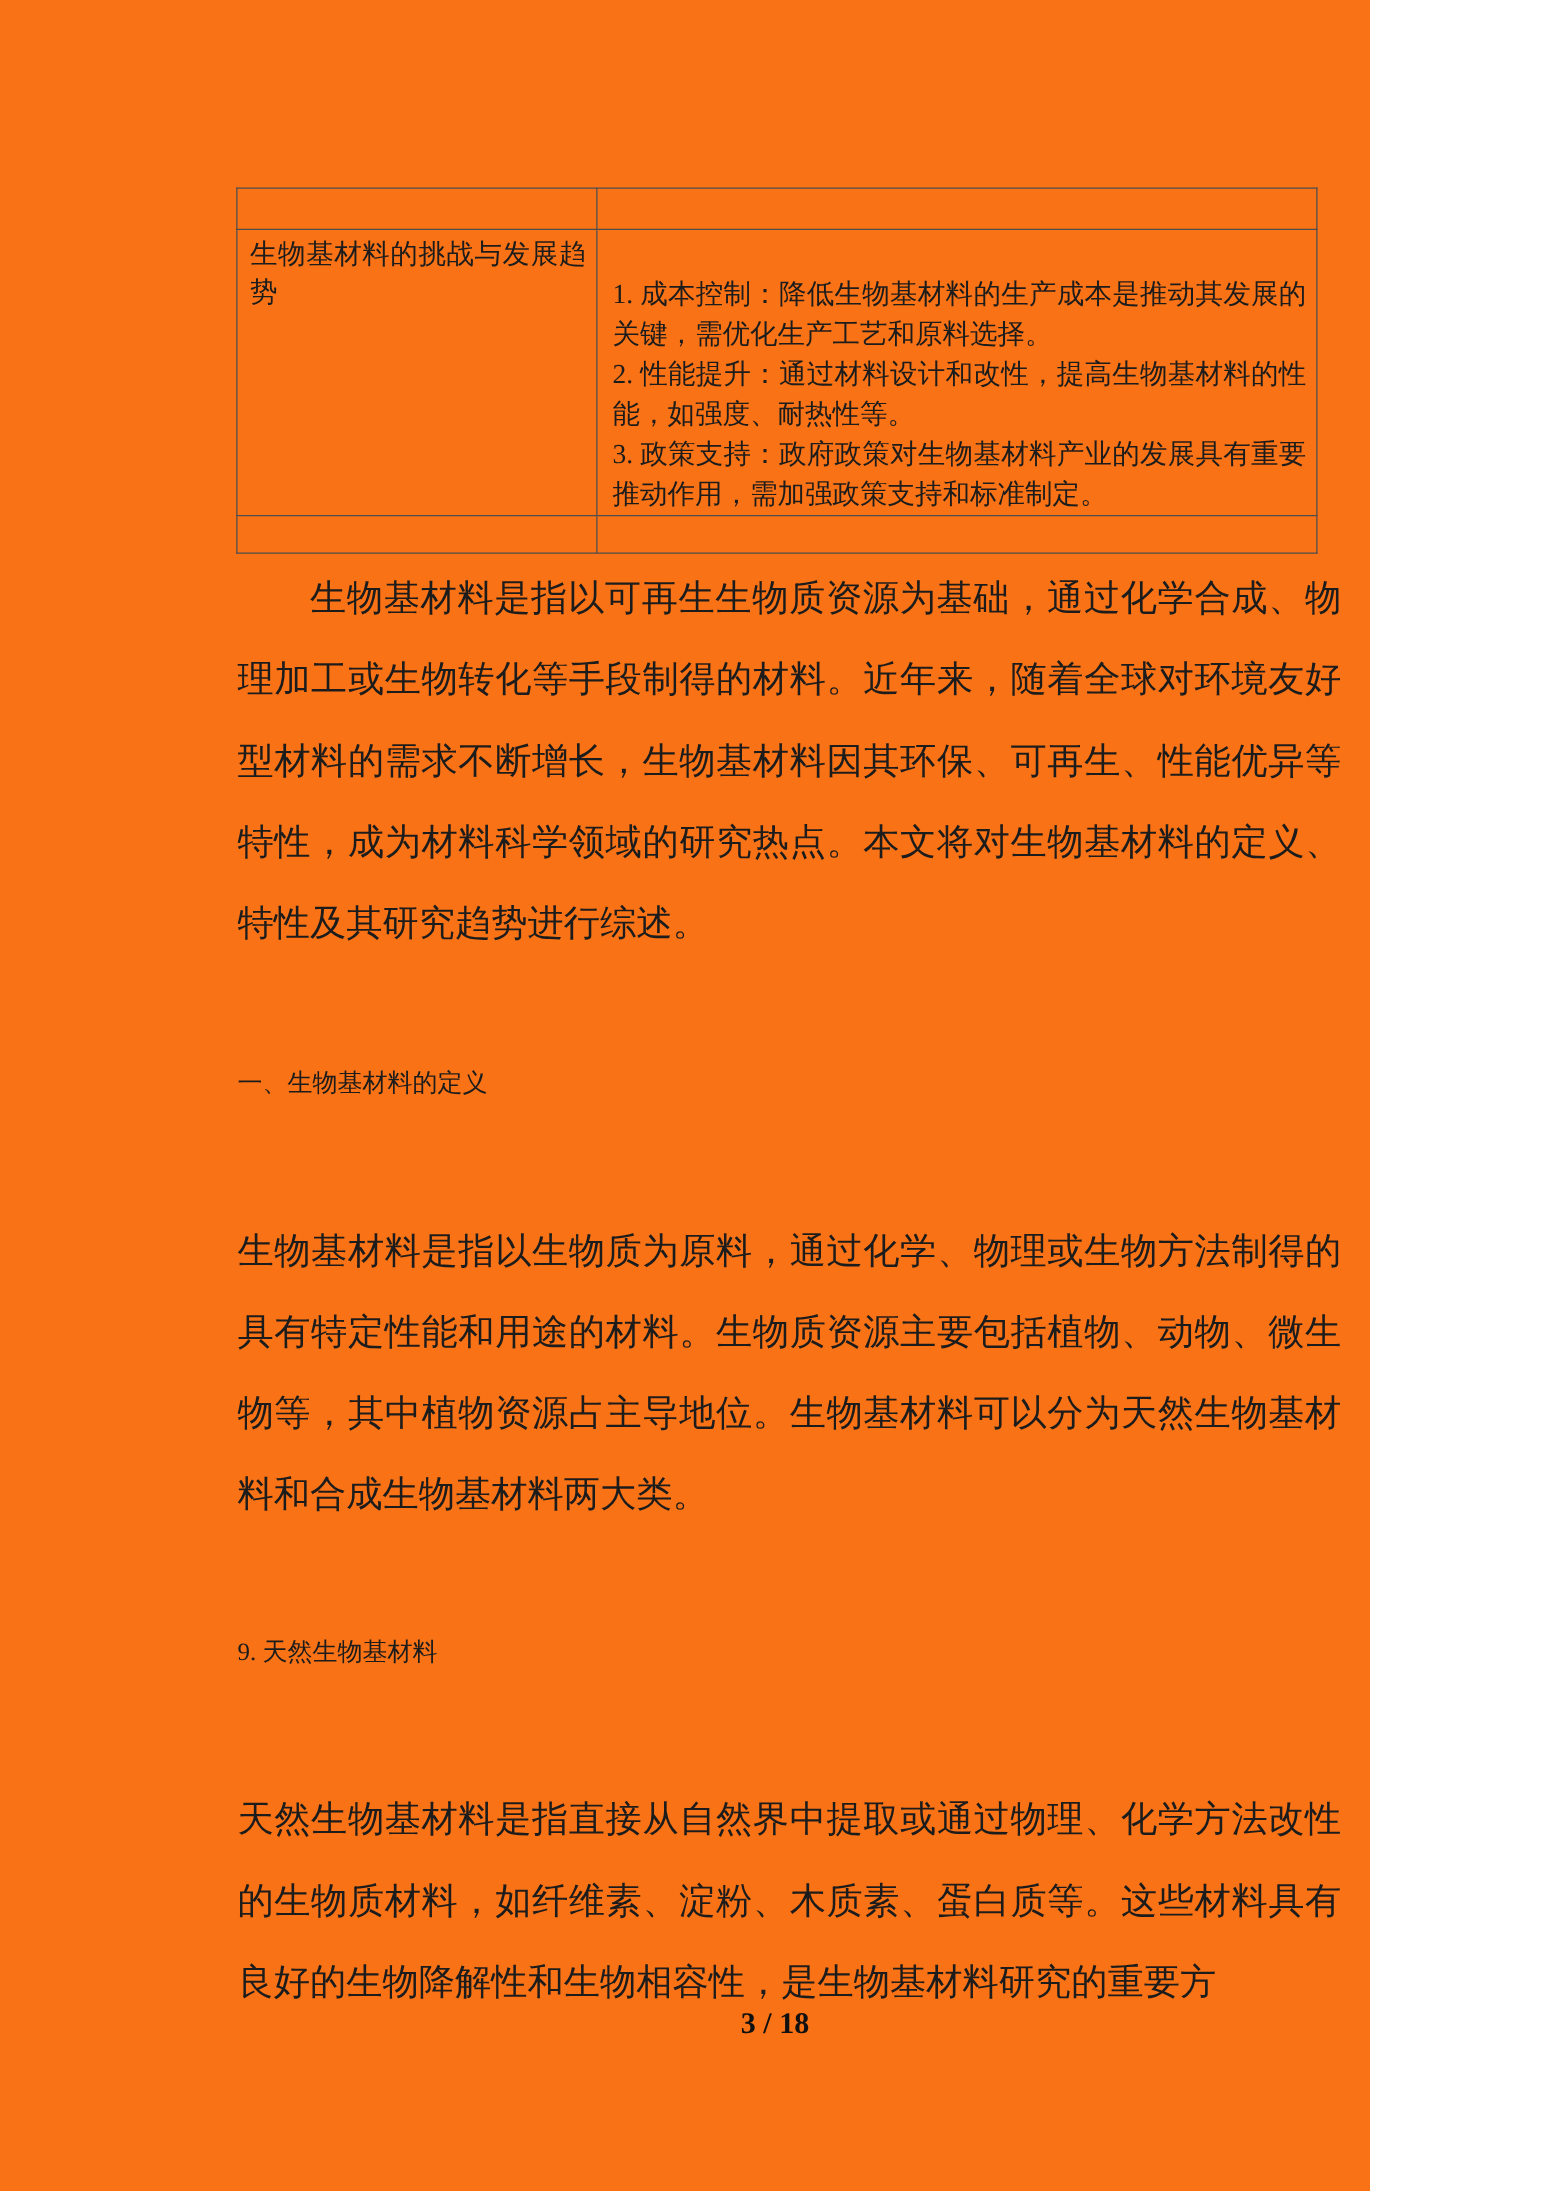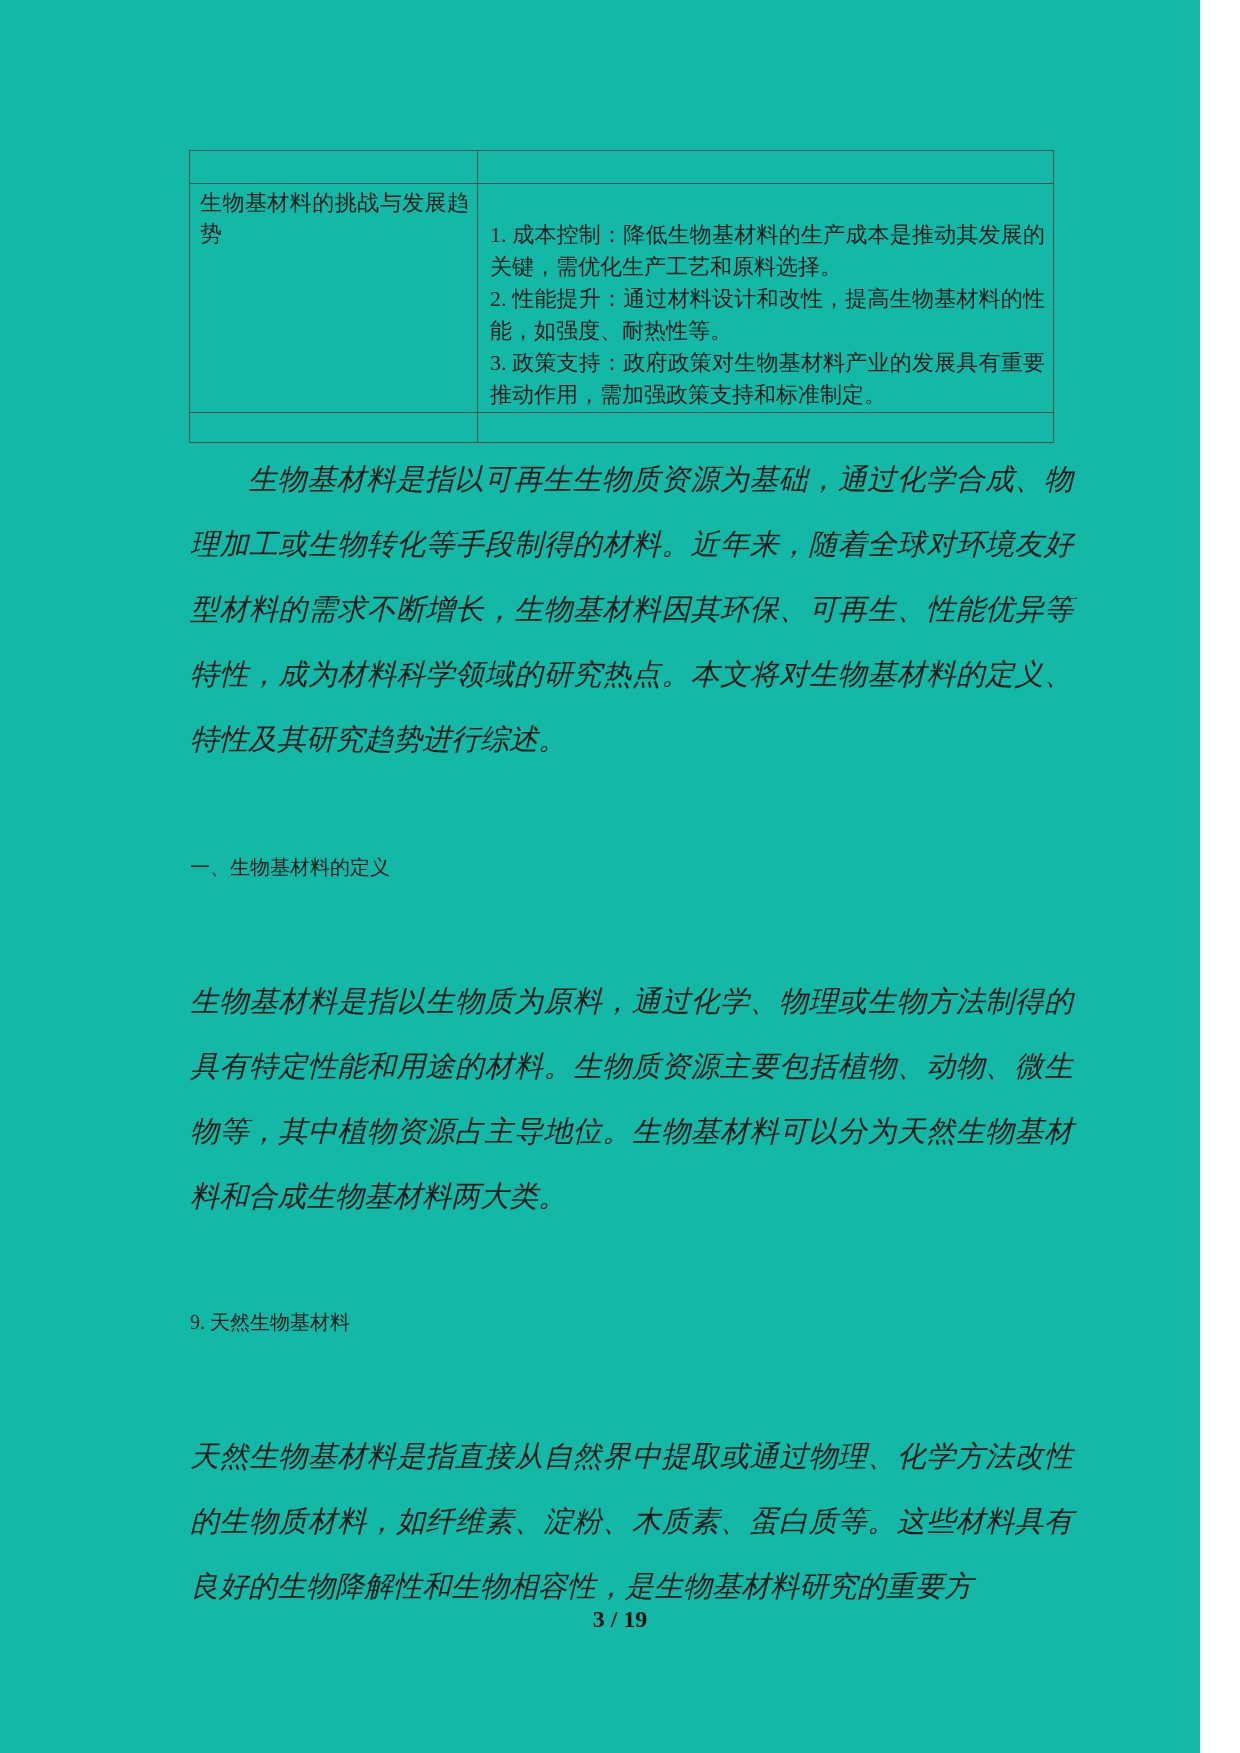--- a/index.html
+++ b/index.html
@@ -3,22 +3,22 @@
 <meta charset="utf-8">
 <style>
   * { margin:0; padding:0; box-sizing:border-box; }
   html,body { background:#ffffff; }
   body {
     width:1240px; height:1753px;
     font-family:"Liberation Serif","DejaVu Serif",serif;
     color:#1c1c1c;
   }
   .page {
-    position:relative; width:1200px; height:1753px;
-    background:#14b8a6; overflow:hidden;
+    position:relative; width:1096px; height:1753px;
+    background:#f97316; overflow:hidden;
   }
   .topic-table {
     position:absolute; left:189px; top:150px; width:864px;
     border-collapse:collapse; table-layout:fixed;
   }
   .topic-table td {
     border:1px solid #4d4d4d; vertical-align:top; overflow:hidden;
   }
   .col-left  { width:288px; }
   .col-right { width:576px; }
@@ -30,21 +30,21 @@
     font-size:22px; line-height:31px; text-align:justify;
   }
   .cell-points {
     padding:35px 8px 0 12px;
     font-size:22px; line-height:32px; text-align:justify;
   }
   .cell-points .point { text-align:justify; }
   .para {
     position:absolute; left:190px; width:883px;
     font-size:29px; line-height:65px;
-    text-align:justify; text-justify:inter-character;font-style:italic;
+    text-align:justify; text-justify:inter-character;
   }
   .indent { text-indent:58px; }
   .heading {
     position:absolute; left:190px; width:883px;
     font-size:20px; line-height:65px; text-align:left;
   }
   .footer {
     position:absolute; left:0; top:1604px; width:1240px;
     text-align:center; font-size:24px; font-weight:bold; line-height:30px;
     color:#111111;
@@ -83,15 +83,15 @@
   <p class="para indent" style="top:447px;">生物基材料是指以可再生生物质资源为基础，通过化学合成、物理加工或生物转化等手段制得的材料。近年来，随着全球对环境友好型材料的需求不断增长，生物基材料因其环保、可再生、性能优异等特性，成为材料科学领域的研究热点。本文将对生物基材料的定义、特性及其研究趋势进行综述。</p>
 
   <p class="heading" style="top:835px;">一、生物基材料的定义</p>
 
   <p class="para" style="top:969px;">生物基材料是指以生物质为原料，通过化学、物理或生物方法制得的具有特定性能和用途的材料。生物质资源主要包括植物、动物、微生物等，其中植物资源占主导地位。生物基材料可以分为天然生物基材料和合成生物基材料两大类。</p>
 
   <p class="heading" style="top:1290px;">9. 天然生物基材料</p>
 
   <p class="para" style="top:1424px;">天然生物基材料是指直接从自然界中提取或通过物理、化学方法改性的生物质材料，如纤维素、淀粉、木质素、蛋白质等。这些材料具有良好的生物降解性和生物相容性，是生物基材料研究的重要方</p>
 
-  <div class="footer">3 / 19</div>
+  <div class="footer">3 / 18</div>
 
 </div>
 
 </body></html>

